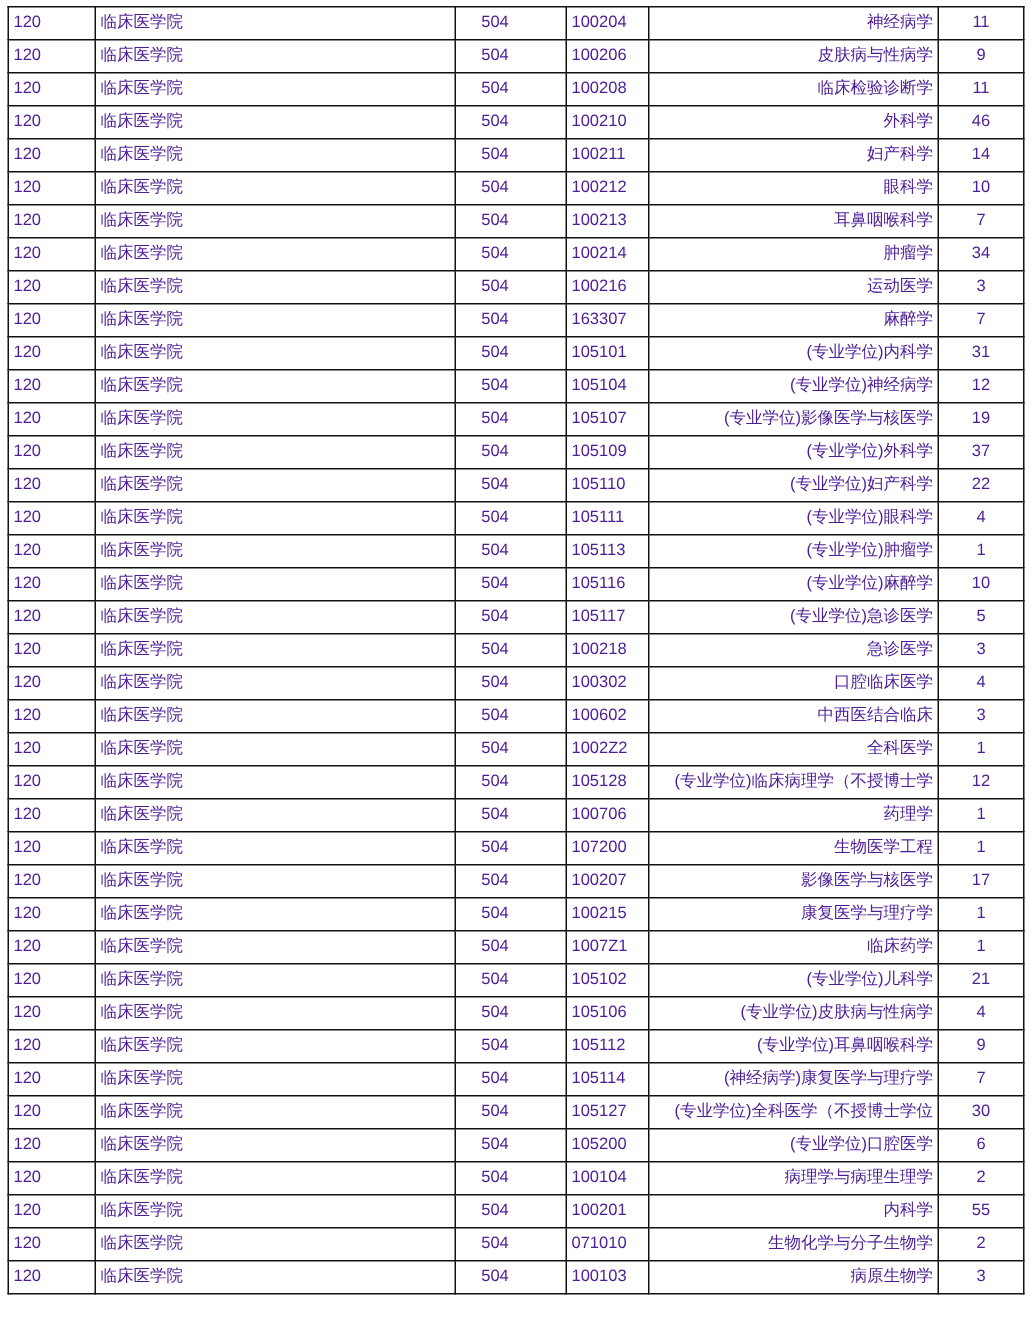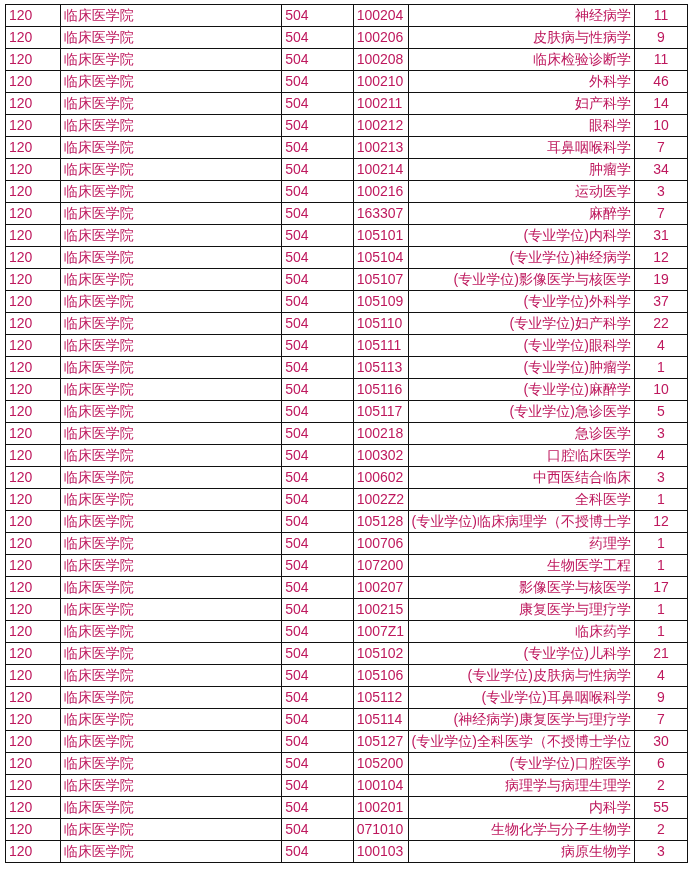--- a/index.html
+++ b/index.html
@@ -1,22 +1,22 @@
 <!DOCTYPE html>
 <html><head>
 <meta charset="utf-8">
 <style>
   html, body { margin: 0; padding: 0; background: #ffffff; }
   body { width: 688px; height: 889px; overflow: hidden; position: relative; }
   .sheet { position: absolute; left: 5px; top: 4px; }
-  table { border-collapse: collapse; table-layout: fixed; font-family: "Liberation Sans", "DejaVu Sans", sans-serif; font-size: 14px; color: #be185d; }
+  table { border-collapse: collapse; table-layout: fixed; font-family: "Liberation Sans", "DejaVu Sans", sans-serif; font-size: 11px; color: #4c1d95; }
   td { border: 1px solid #111; height: 21px; padding: 0 3px; white-space: nowrap; overflow: hidden; line-height: 21px; }
   td.c-code { text-align: left; }
   td.c-name { text-align: left; }
-  td.c-unit { text-align: left; padding-right: 24px; }
+  td.c-unit { text-align: center; padding-right: 24px; }
   td.c-mcode { text-align: left; }
   td.c-major { text-align: right; }
   td.c-count { text-align: center; }
   col.w1 { width: 58px; } col.w2 { width: 240px; } col.w3 { width: 74px; }
   col.w4 { width: 55px; } col.w5 { width: 193px; } col.w6 { width: 57px; }
 </style>
 </head>
 <body>
 
 <div class="sheet">

